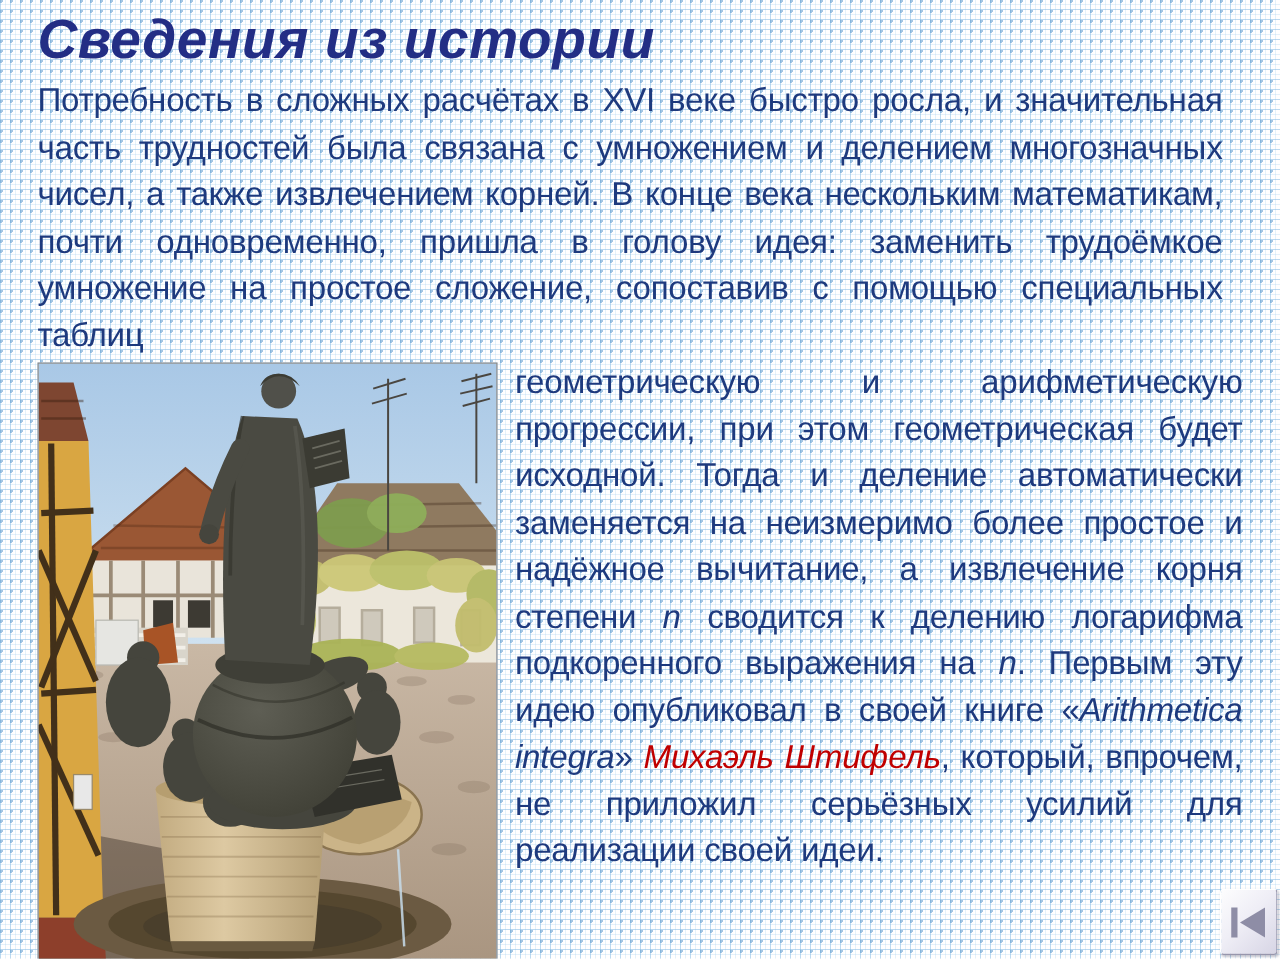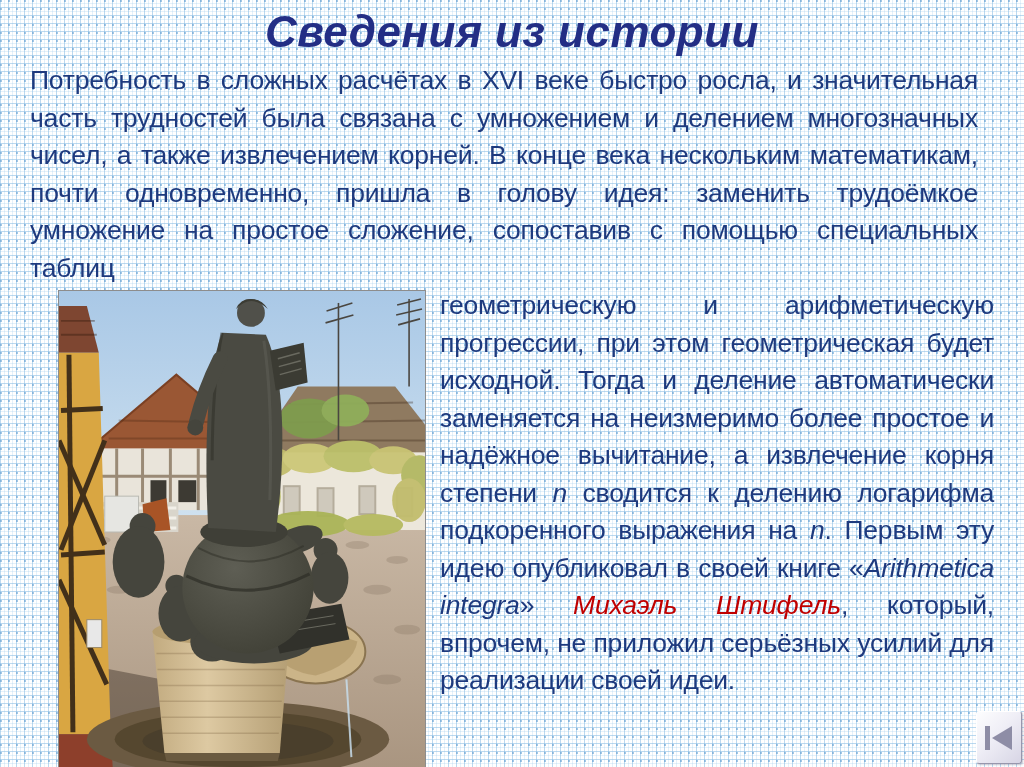--- a/index.html
+++ b/index.html
@@ -17,38 +17,37 @@
       radial-gradient(circle 1.2px at 1px 1px, rgba(88,152,205,0.55) 0 1.2px, transparent 1.4px),
       repeating-linear-gradient(0deg,  rgba(128,181,224,0.40) 0 1px, transparent 1px 8px),
       repeating-linear-gradient(90deg, rgba(128,181,224,0.40) 0 1px, transparent 1px 8px),
       repeating-linear-gradient(0deg,  rgba(160,205,238,0.28) 0 1px, transparent 1px 4px),
       repeating-linear-gradient(90deg, rgba(160,205,238,0.28) 0 1px, transparent 1px 4px);
     background-size: 8px 8px, 8px 8px, 8px 8px, 8px 8px, 8px 8px;
     overflow: hidden;
   }
   .title {
     margin: 6px 30px 4px 30px;
-    text-align: center;
     font-size: 44px;
     line-height: 52px;
     font-weight: bold;
     font-style: italic;
     color: #232e85;
     letter-spacing: 0.5px;
   }
   .content {
     margin: 0 30px;
     color: #1e3a7e;
     font-size: 26.5px;
     line-height: 37.5px;
     letter-spacing: -0.2px;
     text-align: justify;
   }
   .para-top { margin: 2px 16px 0 0; }
-  .para-wrap { margin: 0; padding-left: 28px; }
+  .para-wrap { margin: 0; }
   .photo-figure {
     float: left;
     width: 368px; height: 490px;
     margin: 3px 14px 0 0;
     padding: 0;
     border: 1px solid #8d8d8d;
     box-sizing: border-box;
     background: #bcd4ea;
   }
   .photo-figure svg { display: block; width: 100%; height: 100%; }

